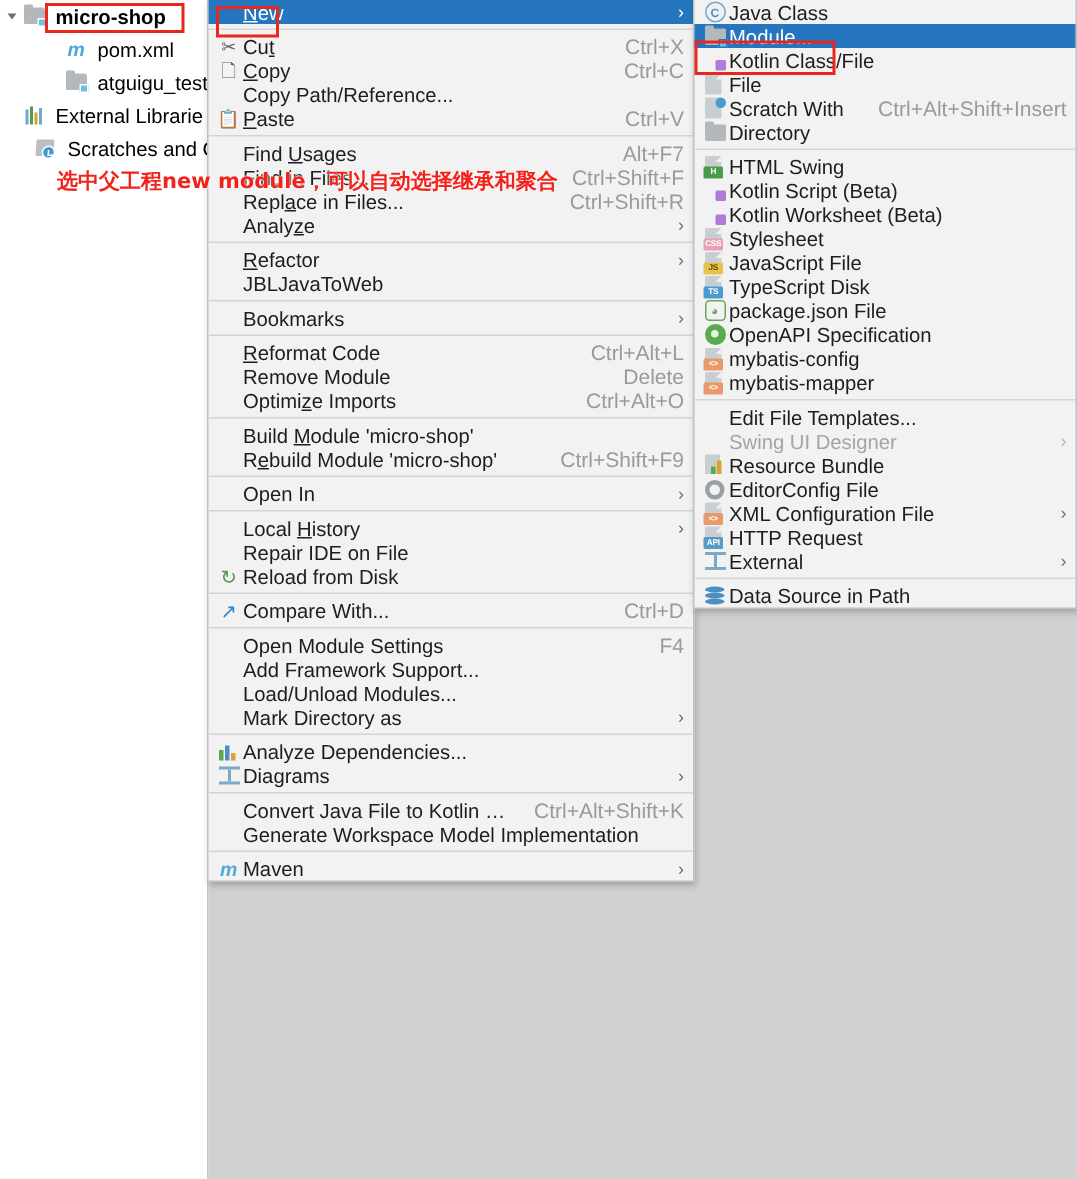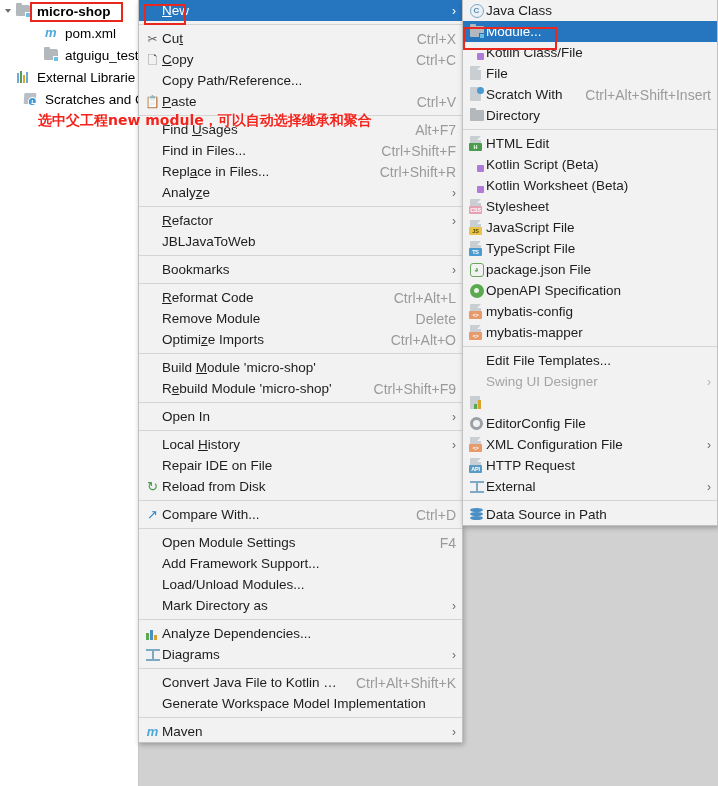--- a/index.html
+++ b/index.html
@@ -47,21 +47,21 @@
   }
   
   #sub-menu{
     position:absolute;left:462px;top:0;width:256px;
     background:#f2f2f2;border:1px solid #c0c0c0;border-top:none;
     box-shadow:1px 2px 5px rgba(0,0,0,.26);
     box-sizing:border-box;
   }
   .mi{
     position:relative;display:flex;align-items:center;
-    height:21px;padding:0 6px 0 4px;white-space:nowrap;
+    height:16px;padding:0 6px 0 4px;white-space:nowrap;
     font-size:13.5px;color:#1d1d1d;cursor:default;
   }
   .mi.sel{background:#2675bf;color:#ffffff;}
   .mi.dis{color:#a4a4a4;}
   .mi .ic{width:19px;flex:none;display:flex;align-items:center;justify-content:center;height:16px;position:relative;}
   .mi .lb{flex:1;overflow:hidden;text-overflow:ellipsis;}
   .mi .sc{color:#9a9a9a;font-size:14px;margin-left:14px;flex:none;}
   .mi .arw{flex:none;margin-left:10px;color:#6b6b6b;font-size:12px;line-height:1;}
   .mi.sel .arw{color:#ffffff;}
   .mi.dis .arw{color:#b5b5b5;}
@@ -392,21 +392,21 @@
       <span class="lb">Directory</span>
     </div>
     <div class="sep"></div>
     <div class="mi">
       <span class="ic">
         <span class="fi">
           <span class="doc"></span>
           <span class="tag" style="background:#4a9b4a">H</span>
         </span>
       </span>
-      <span class="lb">HTML Edit</span>
+      <span class="lb">HTML Swing</span>
     </div>
     <div class="mi">
       <span class="ic">
         <span class="kt"><span class="doc"></span></span>
       </span>
       <span class="lb">Kotlin Script (Beta)</span>
     </div>
     <div class="mi">
       <span class="ic">
         <span class="kt"><span class="doc"></span></span>
@@ -431,21 +431,21 @@
       </span>
       <span class="lb">JavaScript File</span>
     </div>
     <div class="mi">
       <span class="ic">
         <span class="fi">
           <span class="doc"></span>
           <span class="tag" style="background:#4a9bd1">TS</span>
         </span>
       </span>
-      <span class="lb">TypeScript File</span>
+      <span class="lb">TypeScript Disk</span>
     </div>
     <div class="mi">
       <span class="ic">
         <span class="hexn">◕</span>
       </span>
       <span class="lb">package.json File</span>
     </div>
     <div class="mi">
       <span class="ic">
         <span class="oapi"></span>
@@ -481,20 +481,21 @@
       <span class="arw">›</span>
     </div>
     <div class="mi">
       <span class="ic">
         <span class="resb">
           <span class="doc" style="position:absolute;left:0;top:0;width:10px;height:13px;background:#c9ced3"></span>
           <i style="left:4px;height:5px;background:#5aa84f;z-index:2"></i>
           <i style="left:8px;height:9px;background:#d8a32e;z-index:2"></i>
         </span>
       </span>
+      <span class="lb">Resource Bundle</span>
     </div>
     <div class="mi">
       <span class="ic">
         <span class="gear"></span>
       </span>
       <span class="lb">EditorConfig File</span>
     </div>
     <div class="mi">
       <span class="ic">
         <span class="fi">

